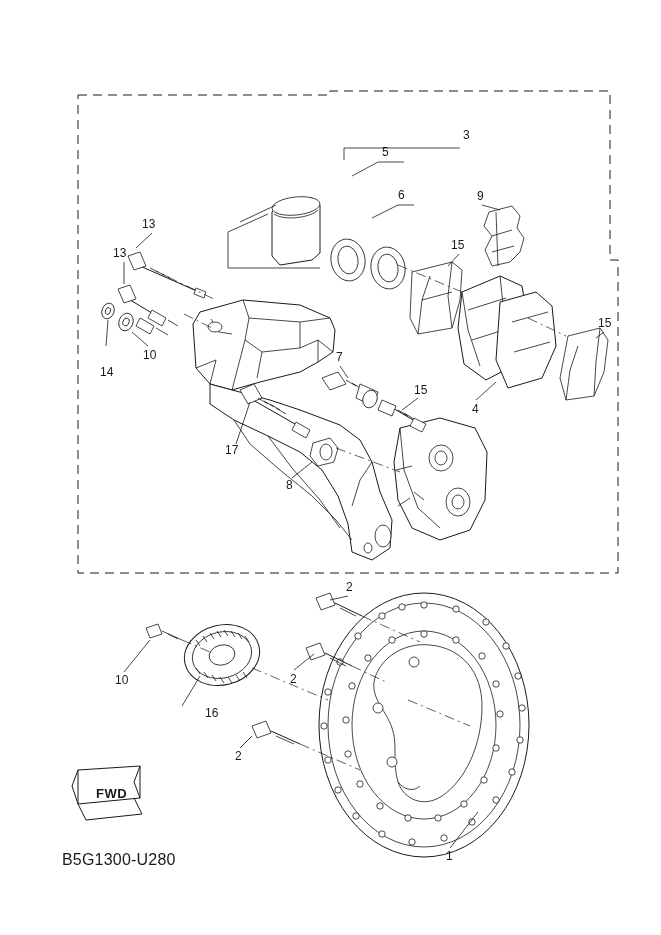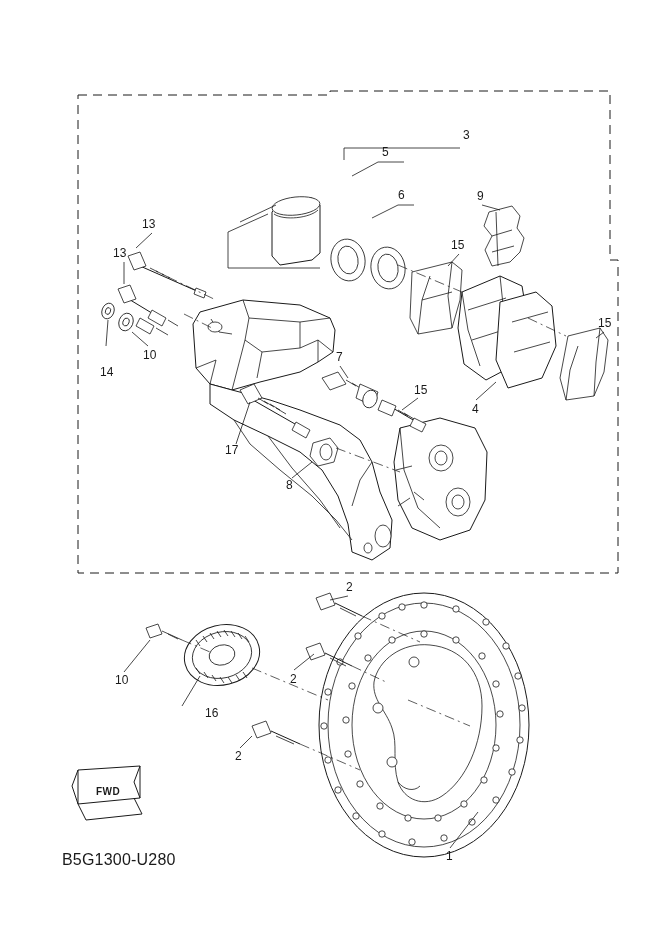--- a/index.html
+++ b/index.html
@@ -1,20 +1,20 @@
 <!DOCTYPE html>
 <html><head>
 <meta charset="utf-8">
 <style>
   html,body{margin:0;padding:0;background:#ffffff;}
   body{width:661px;height:935px;position:relative;font-family:"Liberation Sans",sans-serif;overflow:hidden;}
   #sheet{position:absolute;left:0;top:0;width:661px;height:935px;}
   .lbl{position:absolute;font-size:12px;color:#1a1a1a;font-family:"Liberation Sans",sans-serif;line-height:1;white-space:nowrap;}
   .code{position:absolute;font-size:16px;color:#1a1a1a;letter-spacing:.2px;}
-  .fwd{position:absolute;font-size:10px;font-weight:bold;color:#1a1a1a;letter-spacing:.5px;}
+  .fwd{position:absolute;font-size:13px;font-weight:bold;color:#1a1a1a;letter-spacing:.5px;}
   svg{display:block;}
   .ln{stroke:#1a1a1a;stroke-width:1;fill:none;}
   .thin{stroke:#1a1a1a;stroke-width:.8;fill:none;}
   .dash{stroke:#1a1a1a;stroke-width:1;fill:none;stroke-dasharray:9 6;}
   .lead{stroke:#1a1a1a;stroke-width:.8;fill:none;}
   .ctr{stroke:#1a1a1a;stroke-width:.7;fill:none;stroke-dasharray:10 4 2 4;}
   .fillw{fill:#ffffff;stroke:#1a1a1a;stroke-width:1;}
   .fillw2{fill:#ffffff;stroke:#1a1a1a;stroke-width:.8;}
   .holes{fill:#ffffff;stroke:#1a1a1a;stroke-width:.8;}
 </style>

